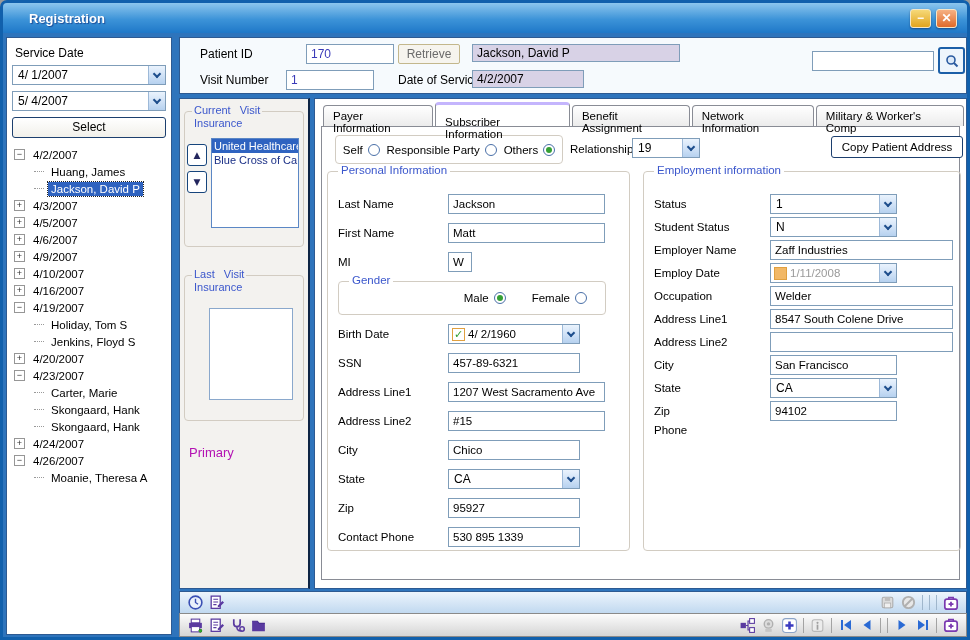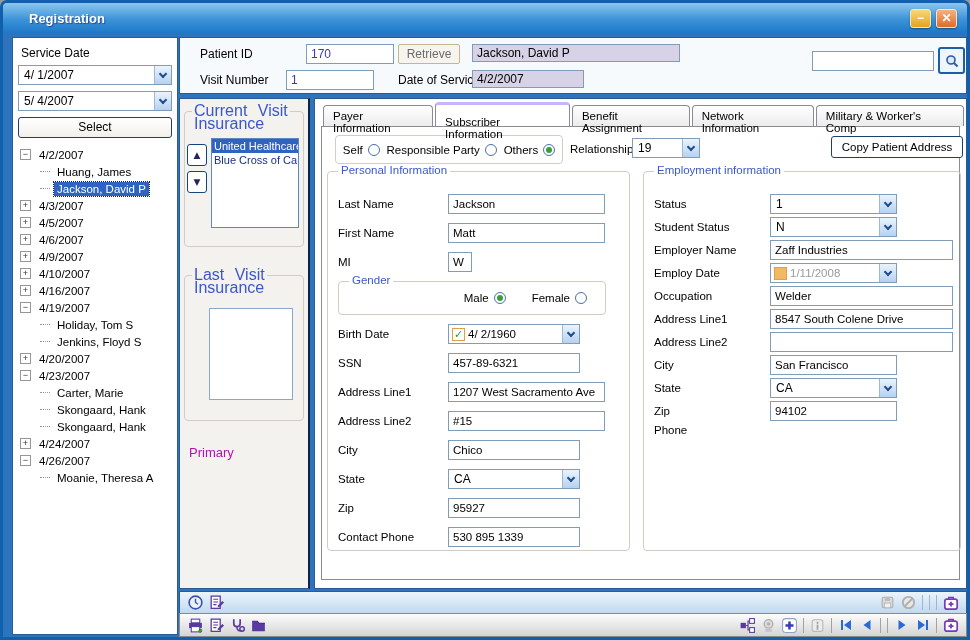--- a/index.html
+++ b/index.html
@@ -13,21 +13,21 @@
     background:linear-gradient(#8cc6ee,#3c93d8 55%,#1f78c8);
     display:flex;align-items:center;padding-left:26px;}
   .title-text{color:#fff;font-weight:bold;font-size:13px;text-shadow:1px 1px 1px rgba(0,0,80,.45);}
   .tb-buttons{margin-left:auto;display:flex;gap:5px;padding-right:10px;}
   .tb-btn{width:21px;height:19px;border:1px solid #f6e7c8;border-radius:3px;
     display:flex;align-items:center;justify-content:center;color:#fff;font-weight:bold;
     font-size:12px;line-height:1;box-shadow:0 1px 2px rgba(0,0,40,.4);}
   .tb-min{background:linear-gradient(#f6d978,#e2a41f);}
   .tb-close{background:linear-gradient(#f6b183,#e06a2a);}
   
-  .left-panel{position:absolute;left:9px;top:34px;width:166px;height:598px;
+  .left-panel{position:absolute;left:3px;top:34px;width:166px;height:598px;
     background:#fff;border:1px solid #2d5a92;padding:6px 5px;}
   .svc-label{font-size:12px;margin:2px 0 5px 3px;}
   .combo{height:20px;background:#fff;border:1px solid #7f9db9;display:flex;
     align-items:center;font-size:12px;padding-left:5px;}
   .combo .val{flex:1;white-space:nowrap;overflow:hidden;}
   .combo-btn{width:17px;height:100%;flex:0 0 auto;
     background:linear-gradient(#eaf3fd,#cfe1f6 55%,#b6d1ef);
     border-left:1px solid #9db9d8;display:flex;align-items:center;justify-content:center;}
   .chev{width:6px;height:6px;border-right:2px solid #1e4e8c;border-bottom:2px solid #1e4e8c;
     transform:rotate(45deg);margin-top:-3px;}
@@ -56,21 +56,21 @@
   .ro-field{position:absolute;height:18px;background:#d8d2e6;border:1px solid #7f9db9;
     font-size:12px;padding:1px 4px 0;white-space:nowrap;overflow:hidden;}
   .search-input{position:absolute;left:632px;top:13px;width:122px;}
   .search-btn{position:absolute;left:758px;top:9px;width:27px;height:27px;background:#eef5fc;
     border:2px solid #1c5fa8;border-radius:3px;display:flex;align-items:center;justify-content:center;}
   
   .insurance-panel{position:absolute;left:176px;top:95px;width:131px;height:491px;
     background:#f3f2ef;border:1px solid #2d5a92;border-right:2px solid #0d2444;}
   .gb{border:1px solid #d2ccc2;border-radius:4px;position:relative;}
   .gb-legend{position:absolute;top:-8px;left:7px;background:#f3f2ef;color:#3b57cc;
-    font-size:16px;line-height:13px;padding:0 2px;word-spacing:6px;}
+    font-size:11px;line-height:13px;padding:0 2px;word-spacing:6px;}
   .gb-cur{margin:12px 4px 0;height:136px;}
   .arrow-col{position:absolute;left:2px;top:32px;display:flex;flex-direction:column;gap:5px;}
   .arrow-btn{width:20px;height:22px;background:#fff;border:1px solid #16457c;border-radius:3px;
     display:flex;align-items:center;justify-content:center;font-size:9px;color:#23265e;
     font-family:"DejaVu Sans",sans-serif;}
   .cur-list{position:absolute;left:26px;top:26px;right:4px;height:90px;background:#fff;
     border:1px solid #5b87c5;font-size:11px;overflow:hidden;}
   .ins-item{height:14px;line-height:14px;padding-left:2px;white-space:nowrap;overflow:hidden;color:#1a2f86;}
   .ins-item.selected{background:#2f63c0;color:#fff;}
   .gb-last{margin:28px 4px 0;height:146px;}

